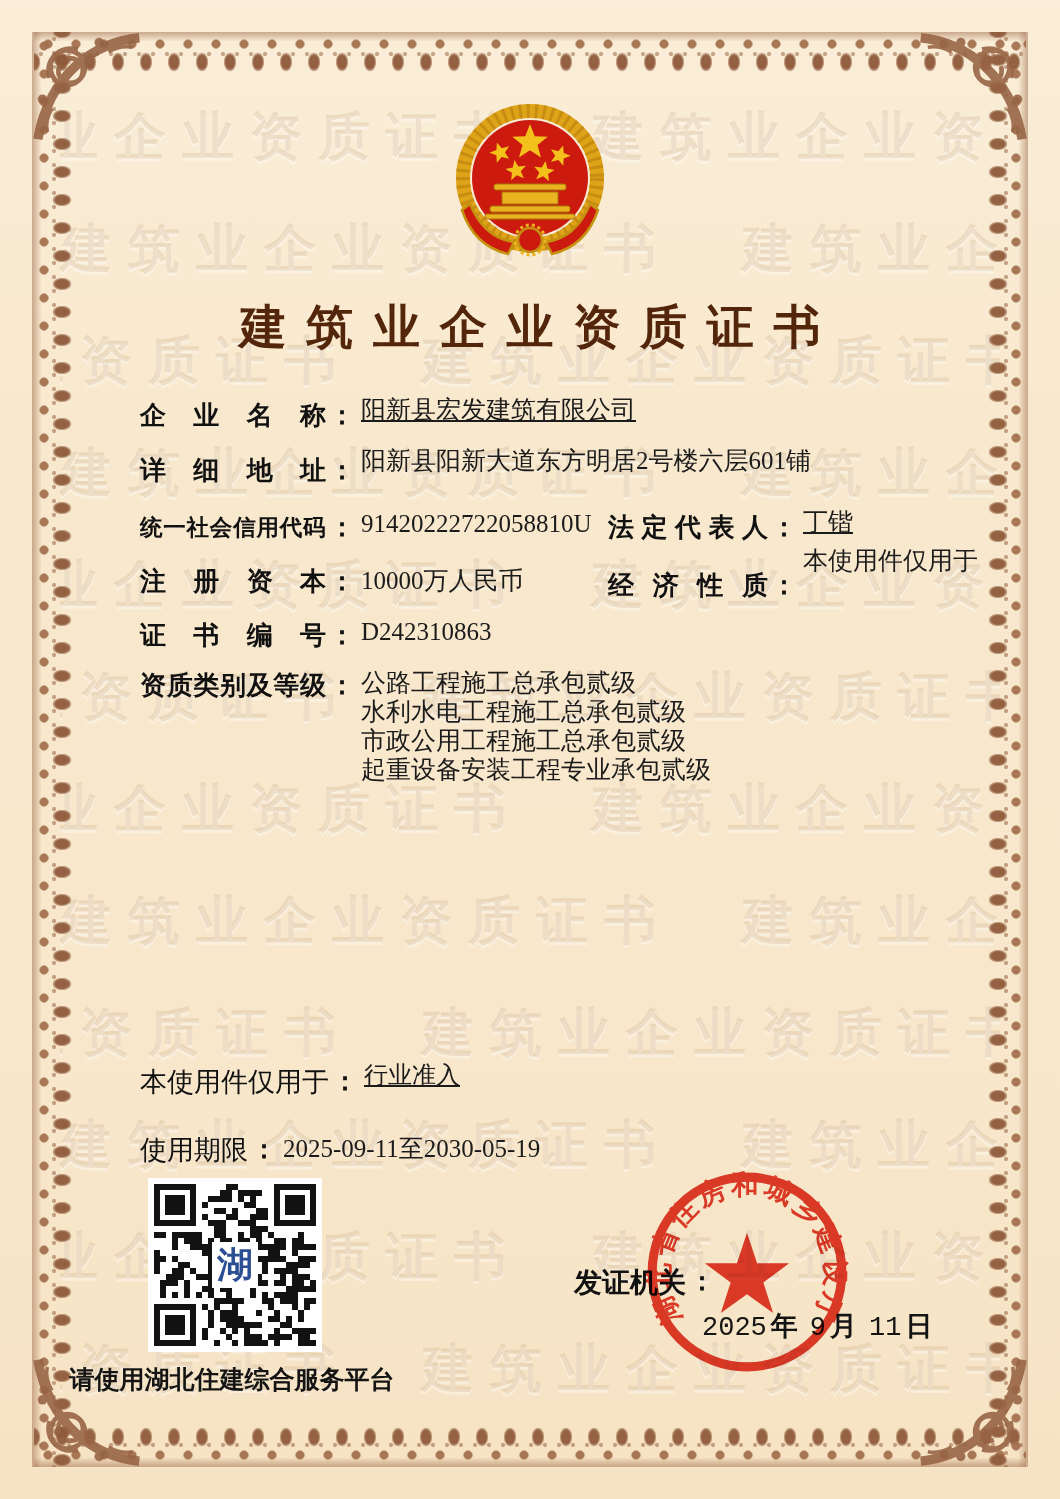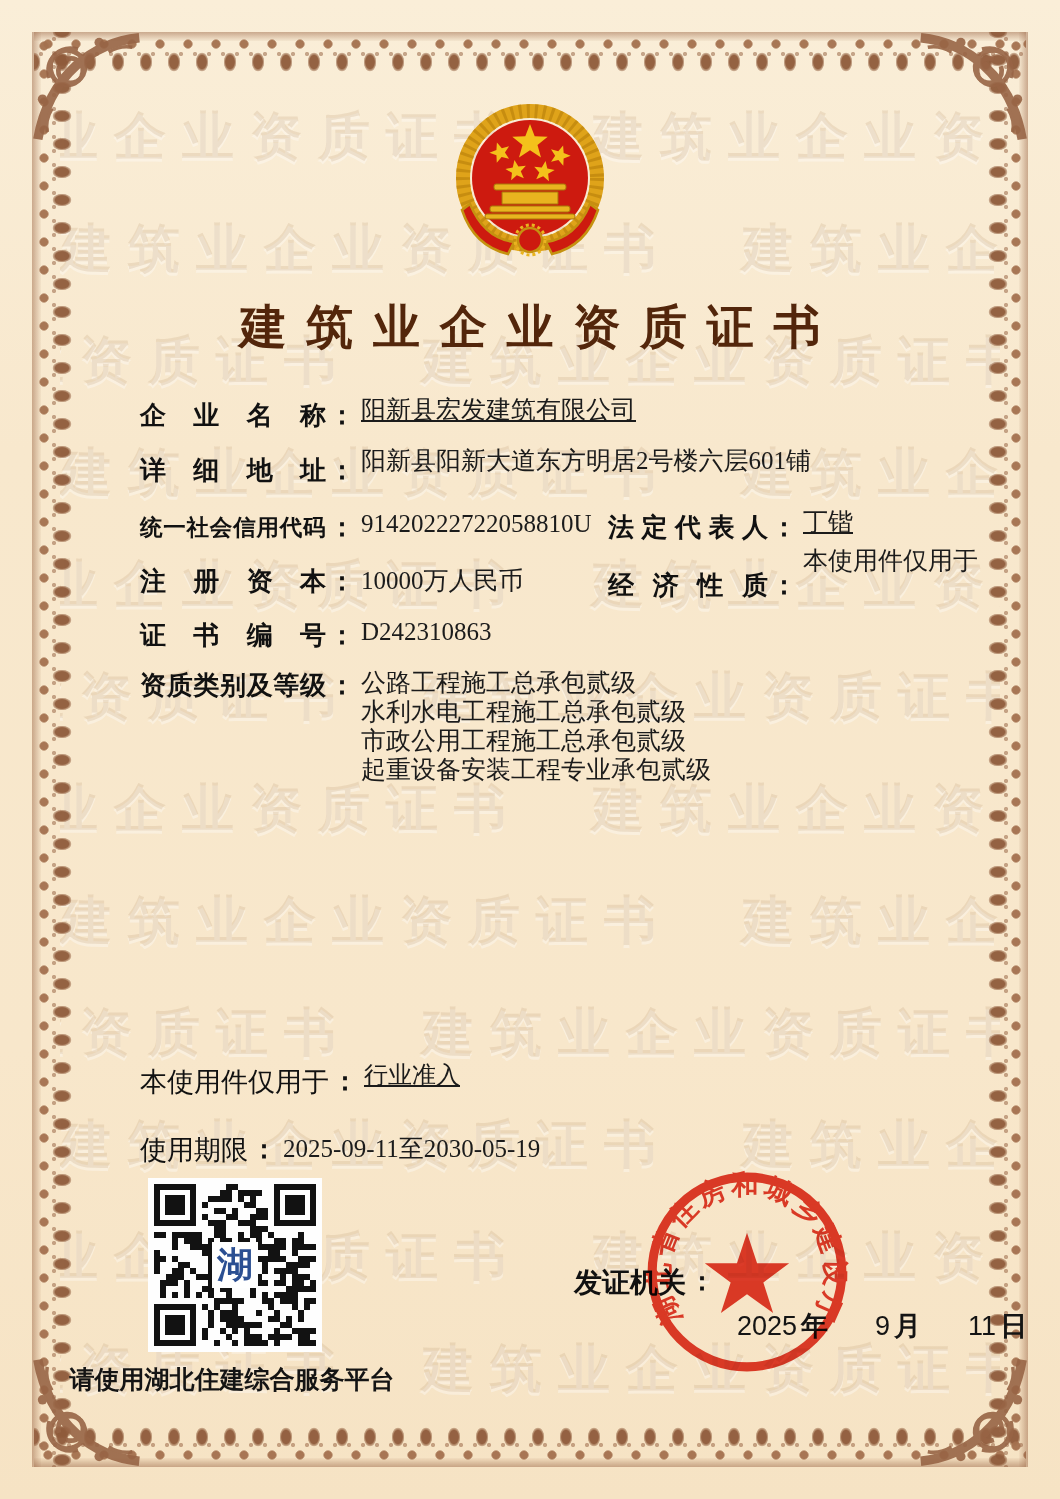--- a/index.html
+++ b/index.html
@@ -73,21 +73,21 @@
   .qf::after{content:""; position:absolute; inset:5px; background:#121212;}
   .qf-tl{left:6px; top:6px;} .qf-tr{right:6px; top:6px;} .qf-bl{left:6px; bottom:6px;}
   .qlogo{position:absolute; left:50%; top:50%; transform:translate(-50%,-50%);
     width:46px; height:46px; background:#fff; display:flex; align-items:center; justify-content:center;}
   .qlogo span{color:#2b4f92; font-weight:800; font-size:36px; font-family:"Liberation Sans",sans-serif;}
   .scan-note{position:absolute; left:62px; top:1360px; width:340px; z-index:3;
     text-align:center; font-weight:700; font-size:25px; color:#141414; line-height:38px;}
   
   .issuer{position:absolute; left:574px; top:1264px; z-index:3; font-weight:800; font-size:28px; color:#111;}
   .issue-date{position:absolute; left:702px; top:1308px; z-index:3; font-size:27px; color:#141414; white-space:nowrap;}
-  .issue-date .num{font-family:Liberation Sans, sans-serif;margin-left:35px;}
+  .issue-date .num{font-family:Liberation Mono, monospace;}
   .issue-date .unit{font-weight:800; margin:0 12px 0 4px;}
   .seal{position:absolute; left:636px; top:1160px; width:222px; height:222px; z-index:4;
     opacity:.9; mix-blend-mode:multiply; pointer-events:none;}
 </style>
 </head>
 <body>
 
 <div class="page">
 
   <div class="watermark">

